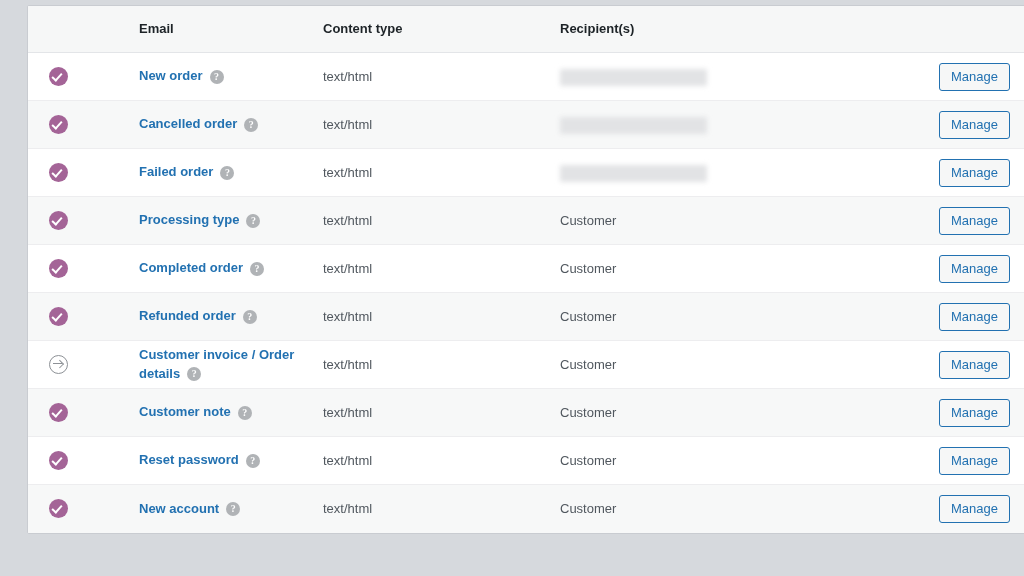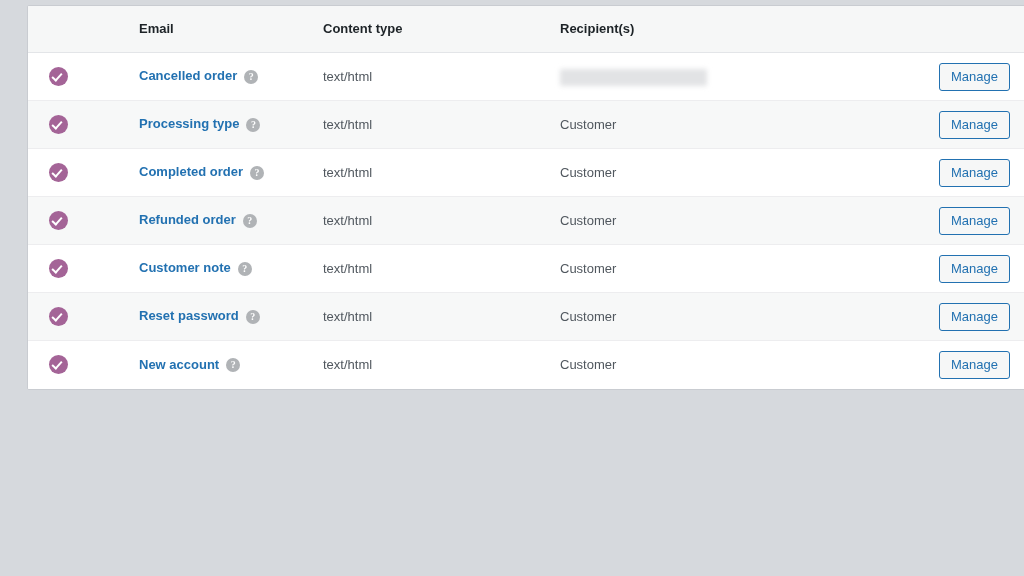--- a/index.html
+++ b/index.html
@@ -210,42 +210,63 @@
           <th class="th-email">Email</th>
           <th class="th-type">Content type</th>
           <th class="th-recip">Recipient(s)</th>
           <th class="th-actions"></th>
         </tr>
       </thead>
 
       <tbody id="table-body">
           <tr>
             <td class="cell-status"><span class="status-icon enabled"></span></td>
+            <td class="cell-email"><a class="email-link" href="#">New order</a><span class="help-tip">?</span></td>
+            <td class="cell-type">text/html</td>
+            <td class="cell-recip"><span class="redacted"></span></td>
+            <td class="cell-actions"><button class="manage-btn">Manage</button></td>
+          </tr>
+          <tr>
+            <td class="cell-status"><span class="status-icon enabled"></span></td>
             <td class="cell-email"><a class="email-link" href="#">Cancelled order</a><span class="help-tip">?</span></td>
             <td class="cell-type">text/html</td>
             <td class="cell-recip"><span class="redacted"></span></td>
             <td class="cell-actions"><button class="manage-btn">Manage</button></td>
           </tr>
           <tr>
             <td class="cell-status"><span class="status-icon enabled"></span></td>
+            <td class="cell-email"><a class="email-link" href="#">Failed order</a><span class="help-tip">?</span></td>
+            <td class="cell-type">text/html</td>
+            <td class="cell-recip"><span class="redacted"></span></td>
+            <td class="cell-actions"><button class="manage-btn">Manage</button></td>
+          </tr>
+          <tr>
+            <td class="cell-status"><span class="status-icon enabled"></span></td>
             <td class="cell-email"><a class="email-link" href="#">Processing type</a><span class="help-tip">?</span></td>
             <td class="cell-type">text/html</td>
             <td class="cell-recip">Customer</td>
             <td class="cell-actions"><button class="manage-btn">Manage</button></td>
           </tr>
           <tr>
             <td class="cell-status"><span class="status-icon enabled"></span></td>
             <td class="cell-email"><a class="email-link" href="#">Completed order</a><span class="help-tip">?</span></td>
             <td class="cell-type">text/html</td>
             <td class="cell-recip">Customer</td>
             <td class="cell-actions"><button class="manage-btn">Manage</button></td>
           </tr>
           <tr>
             <td class="cell-status"><span class="status-icon enabled"></span></td>
             <td class="cell-email"><a class="email-link" href="#">Refunded order</a><span class="help-tip">?</span></td>
+            <td class="cell-type">text/html</td>
+            <td class="cell-recip">Customer</td>
+            <td class="cell-actions"><button class="manage-btn">Manage</button></td>
+          </tr>
+          <tr>
+            <td class="cell-status"><span class="status-icon disabled"></span></td>
+            <td class="cell-email"><a class="email-link" href="#">Customer invoice / Order details</a><span class="help-tip">?</span></td>
             <td class="cell-type">text/html</td>
             <td class="cell-recip">Customer</td>
             <td class="cell-actions"><button class="manage-btn">Manage</button></td>
           </tr>
           <tr>
             <td class="cell-status"><span class="status-icon enabled"></span></td>
             <td class="cell-email"><a class="email-link" href="#">Customer note</a><span class="help-tip">?</span></td>
             <td class="cell-type">text/html</td>
             <td class="cell-recip">Customer</td>
             <td class="cell-actions"><button class="manage-btn">Manage</button></td>

